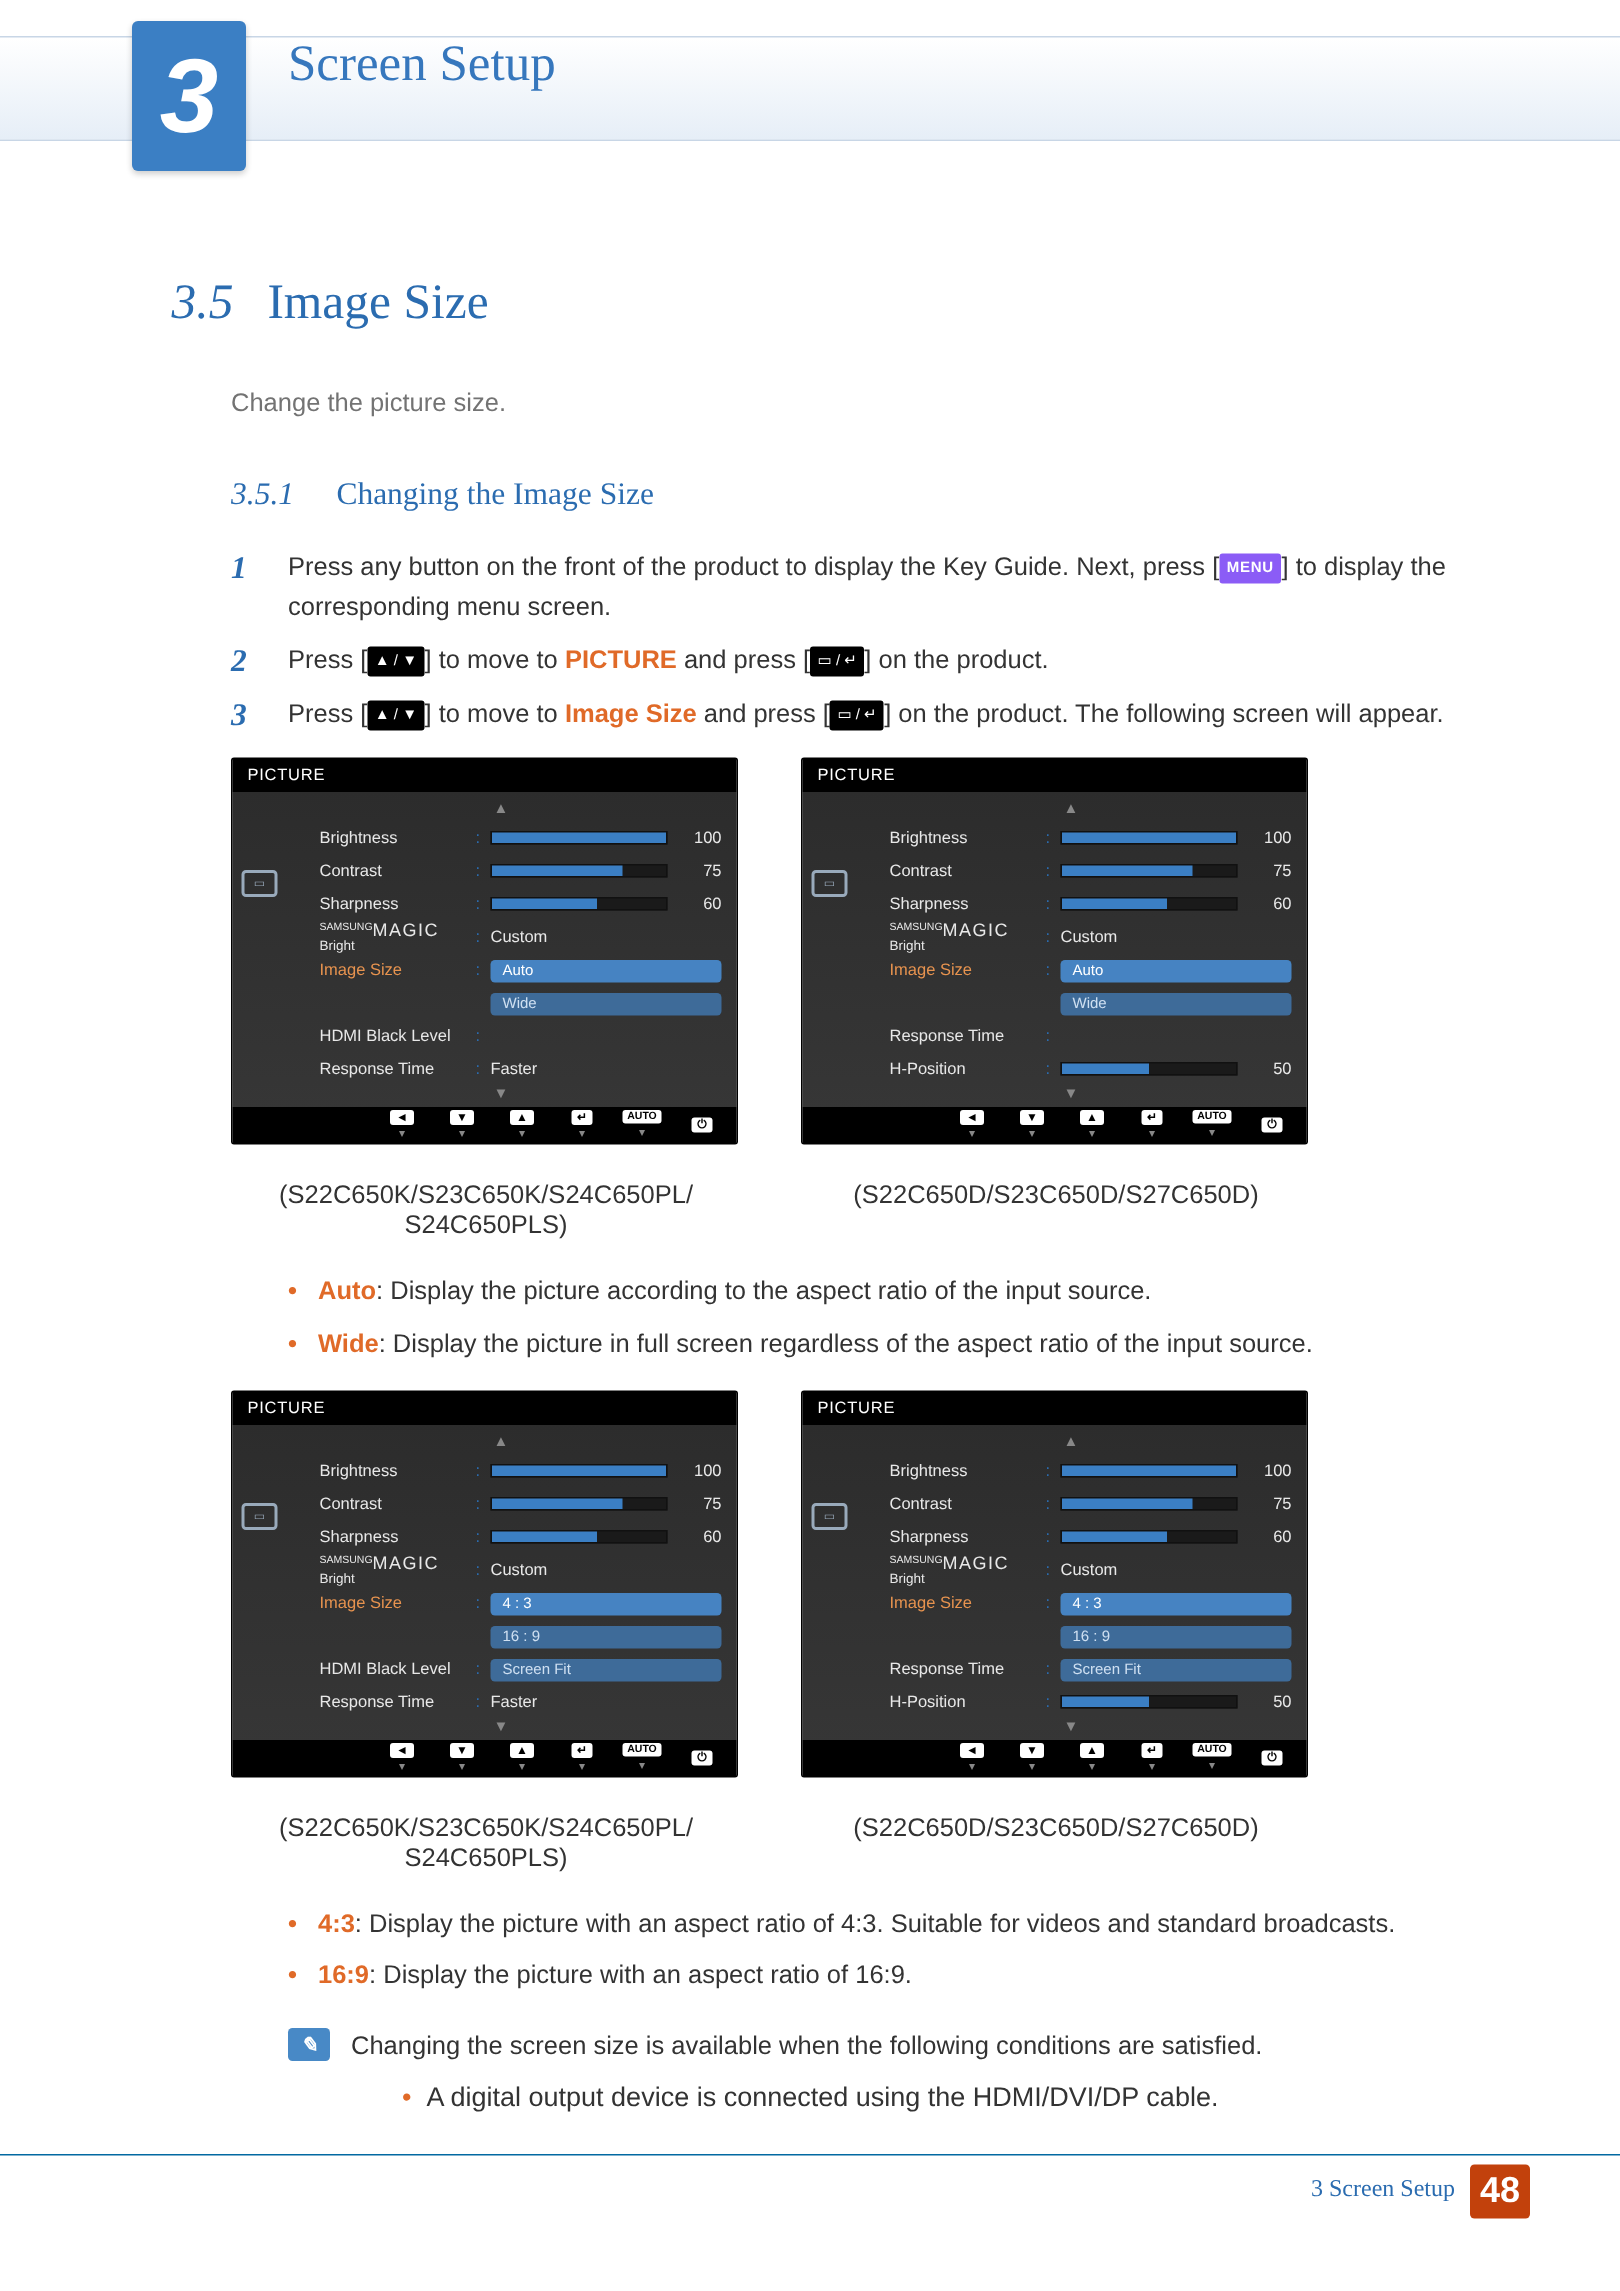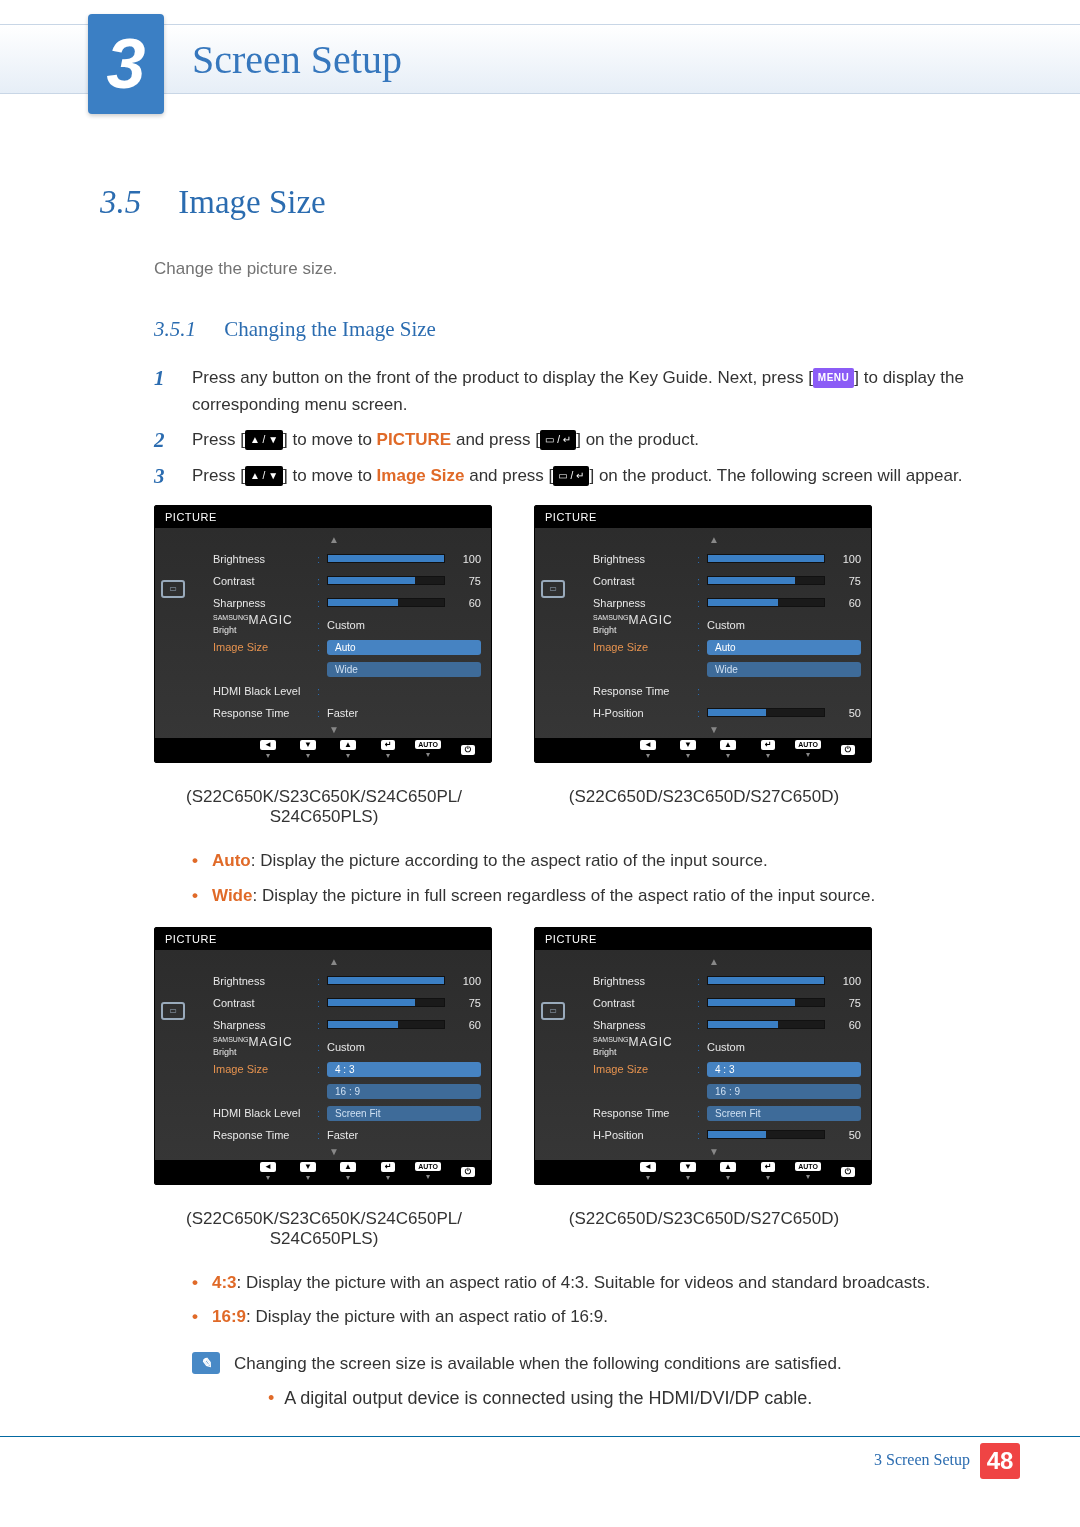--- a/index.html
+++ b/index.html
@@ -31,38 +31,38 @@
     position: absolute; left: 88px; top: 14px;
     width: 76px; height: 100px;
     background: #3b7fc4;
     color: #fff;
     display: flex; align-items: center; justify-content: center;
     font-size: 70px; font-weight: 700; font-style: italic;
     border-radius: 4px;
     box-shadow: 0 2px 4px rgba(0,0,0,.2);
   }
   .hdr-title {
-    position: absolute; left: 192px; top: 36px;
-    font-size: 40px; font-weight: 400;
+    position: absolute; left: 192px; top: 24px;
+    font-size: 34px; font-weight: 400;
     color: #3677bd;
     font-family: Georgia, 'Times New Roman', serif;
   }
 
   
   .content {
     padding: 92px 100px 0 100px;
   }
   .h1 {
     font-size: 33px;
     color: #2b6cb0;
     font-family: Georgia, 'Times New Roman', serif;
     margin: 0 0 38px 0;
     font-weight: 400;
   }
-  .h1 .num { font-style: italic; color: #2b6cb0; display:inline-block; width:70px; }
+  .h1 .num { font-style: italic; color: #2b6cb0; display:inline-block; width:70px;text-align:center; }
   .intro {
     font-size: 17px; color: #737373;
     margin: 0 0 38px 54px;
   }
   .h2 {
     font-size: 21px;
     color: #2b6cb0;
     font-family: Georgia, 'Times New Roman', serif;
     margin: 0 0 22px 54px;
     font-weight: 400;
@@ -228,21 +228,21 @@
     height: 50px;
   }
   .pgfoot .label {
     position: absolute; right: 110px; top: 14px;
     color: #2b6cb0; font-size: 16px;
     font-family: Georgia, serif;
   }
   .pgfoot .pgn {
     position: absolute; right: 60px; top: 6px;
     width: 40px; height: 36px;
-    background: #ef4444; color:#fff;
+    background: #c2410c; color:#fff;
     font-size: 24px; font-weight:700;
     display:flex; align-items:center; justify-content:center;
     border-radius: 3px;
   }
 </style>
 </head>
 <body>
 
 <div class="page">
 

